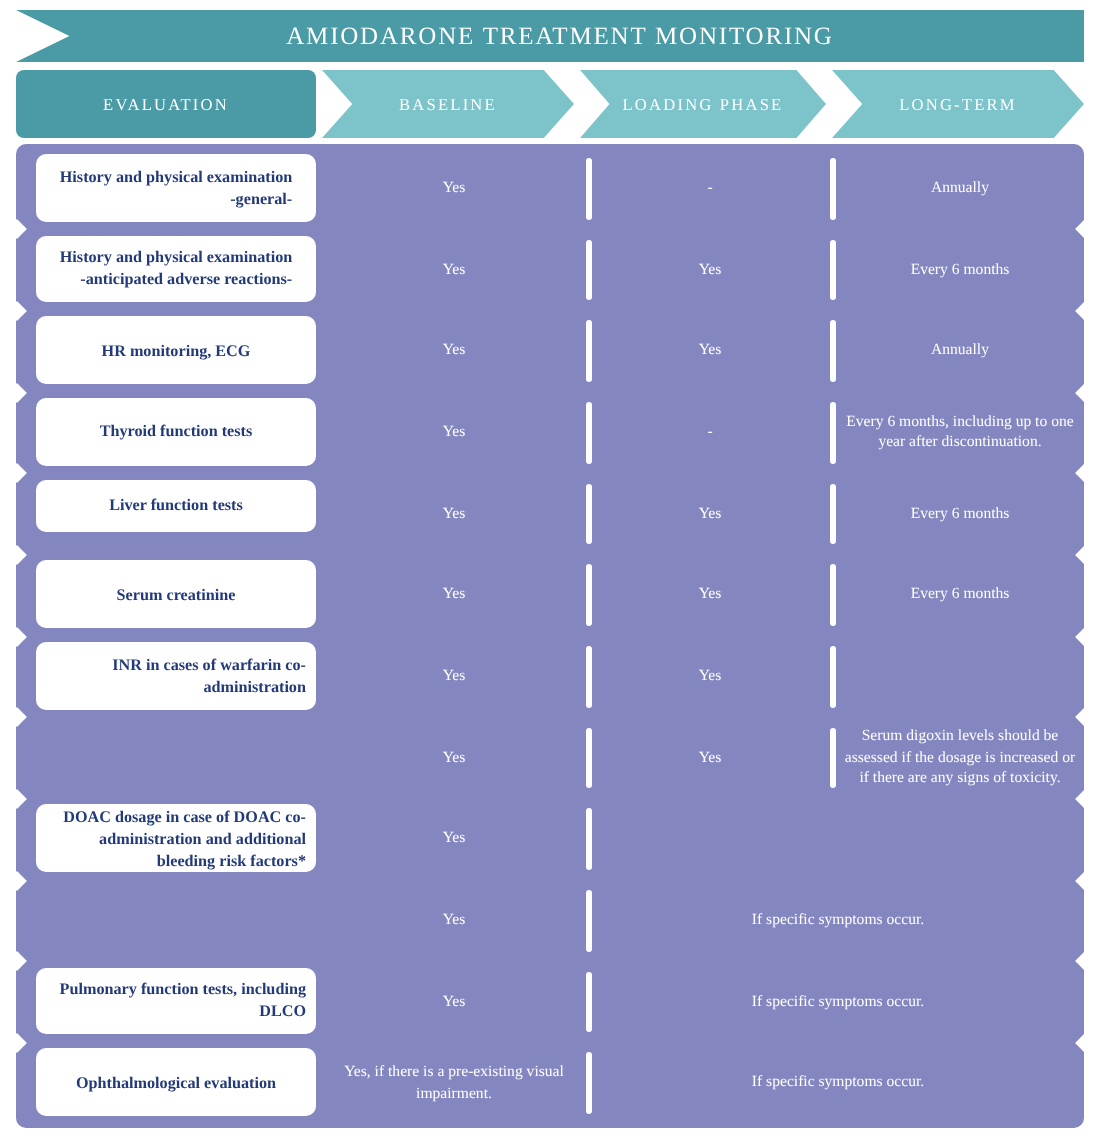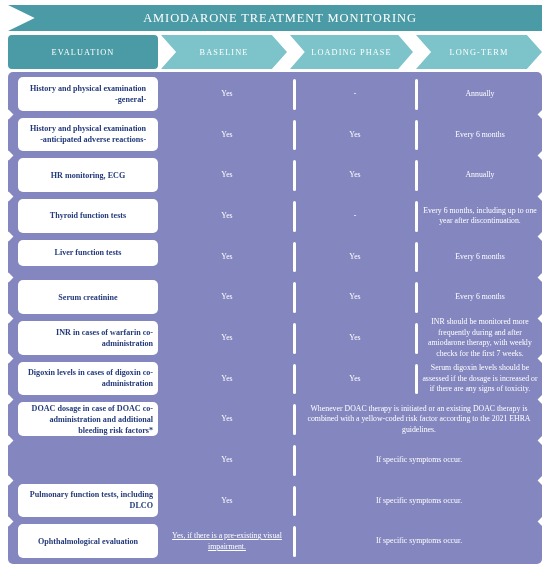--- a/index.html
+++ b/index.html
@@ -243,30 +243,24 @@
           <span>INR in cases of warfarin co-administration</span>
         </div>
         <div class="sep s1" style="top: 5px; height: 30.6667px;"></div>
         <div class="sep s2" style="top: 5px; height: 30.6667px;"></div>
         <div class="cell baseline" style="top: 0px; height: 40.6667px;">
           <span>Yes</span>
         </div>
         <div class="cell loading" style="top: 0px; height: 40.6667px;">
           <span>Yes</span>
         </div>
-        <div class="cell longterm" style="top: 0px; height: 40.6667px;">
-          <span>INR should be monitored more frequently during and after amiodarone therapy, with weekly checks for the first 7 weeks.</span>
-        </div>
       </div>
       <div class="row" style="top: 286.667px; height: 40.6667px;">
         <div class="notch l" style="top: -3.5px;"></div>
         <div class="notch r" style="top: -3.5px;"></div>
-        <div class="card" style="height: 33.6667px;">
-          <span>Digoxin levels in cases of digoxin co-administration</span>
-        </div>
         <div class="sep s1" style="top: 5px; height: 30.6667px;"></div>
         <div class="sep s2" style="top: 5px; height: 30.6667px;"></div>
         <div class="cell baseline" style="top: 0px; height: 40.6667px;">
           <span>Yes</span>
         </div>
         <div class="cell loading" style="top: 0px; height: 40.6667px;">
           <span>Yes</span>
         </div>
         <div class="cell longterm" style="top: 0px; height: 40.6667px;">
           <span>Serum digoxin levels should be assessed if the dosage is increased or if there are any signs of toxicity.</span>
@@ -274,23 +268,20 @@
       </div>
       <div class="row" style="top: 327.333px; height: 40.6667px;">
         <div class="notch l" style="top: -3.5px;"></div>
         <div class="notch r" style="top: -3.5px;"></div>
         <div class="card" style="height: 33.6667px;">
           <span>DOAC dosage in case of DOAC co-administration and additional bleeding risk factors*</span>
         </div>
         <div class="sep s1" style="top: 5px; height: 30.6667px;"></div>
         <div class="cell baseline" style="top: 0px; height: 40.6667px;">
           <span>Yes</span>
-        </div>
-        <div class="cell merged" style="top: 0px; height: 40.6667px;">
-          <span>Whenever DOAC therapy is initiated or an existing DOAC therapy is combined with a yellow-coded risk factor according to the 2021 EHRA guidelines.</span>
         </div>
       </div>
       <div class="row" style="top: 368px; height: 40.6667px;">
         <div class="notch l" style="top: -3.5px;"></div>
         <div class="notch r" style="top: -3.5px;"></div>
         <div class="sep s1" style="top: 5px; height: 30.6667px;"></div>
         <div class="cell baseline" style="top: 0px; height: 40.6667px;">
           <span>Yes</span>
         </div>
         <div class="cell merged" style="top: 0px; height: 40.6667px;">
@@ -311,21 +302,21 @@
           <span>If specific symptoms occur.</span>
         </div>
       </div>
       <div class="row" style="top: 449.333px; height: 40.6667px;">
         <div class="notch l" style="top: -3.5px;"></div>
         <div class="notch r" style="top: -3.5px;"></div>
         <div class="card" style="height: 33.6667px;">
           <span>Ophthalmological evaluation</span>
         </div>
         <div class="sep s1" style="top: 5px; height: 30.6667px;"></div>
-        <div class="cell baseline" style="top: 0px; height: 40.6667px; text-decoration: underline;">
+        <div class="cell baseline" style="top: 0px; height: 40.6667px;">
           <span>Yes, if there is a pre-existing visual impairment.</span>
         </div>
         <div class="cell merged" style="top: 0px; height: 40.6667px;">
           <span>If specific symptoms occur.</span>
         </div>
       </div>
     </div>
 
 </div>
 

